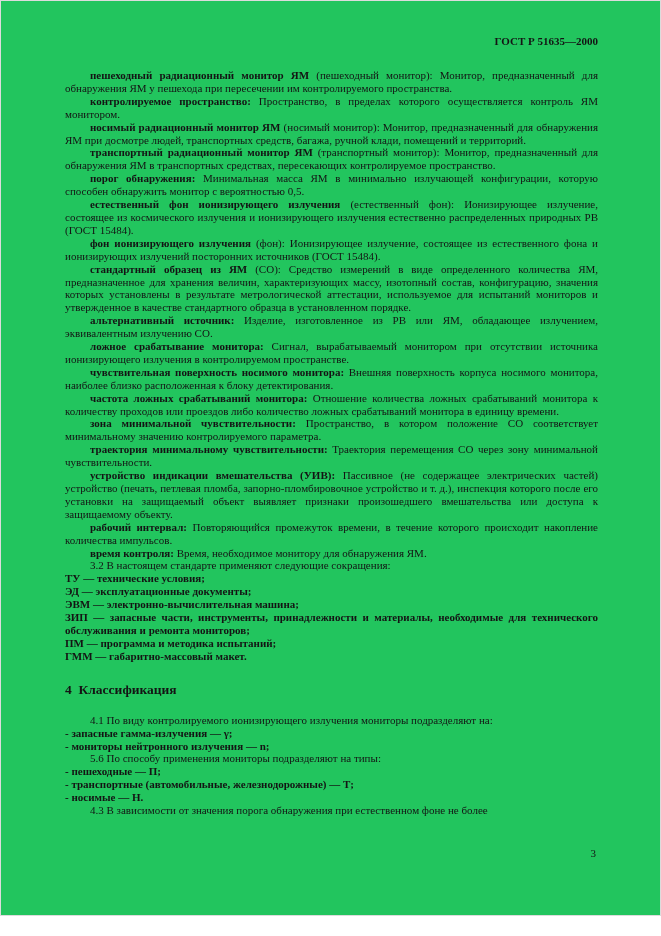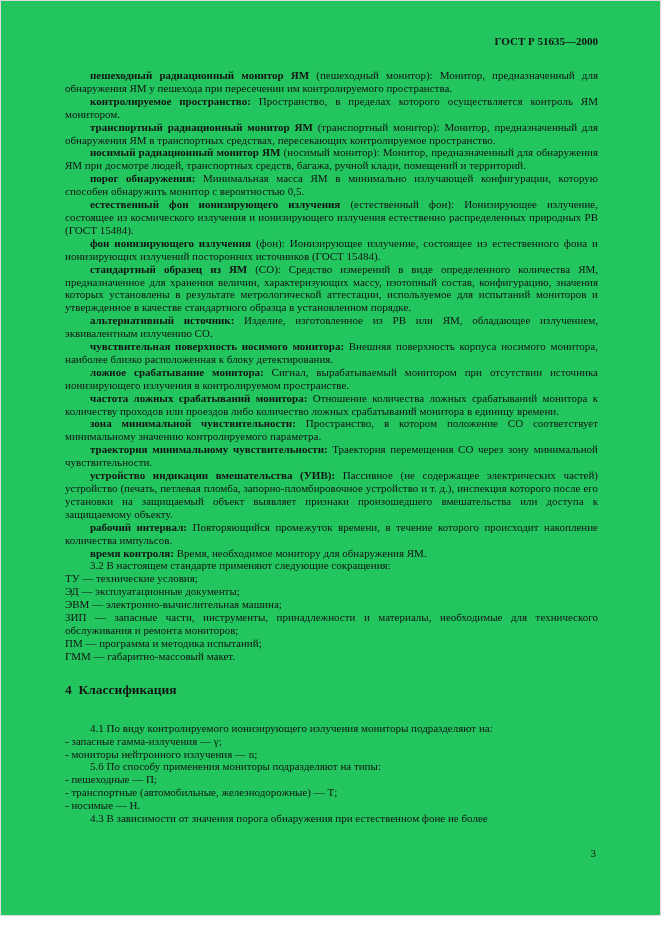--- a/index.html
+++ b/index.html
@@ -26,28 +26,28 @@
   .content {
     position: absolute;
     top: 68px;
     left: 64px;
     width: 533px;
     font-size: 11px;
     line-height: 12.9px;
     text-align: justify;
   }
   .para { text-indent: 25px; }
-  .flush { text-indent: 0; }
+  .flush { text-indent: 0; font-weight: bold; }
   .term { font-weight: bold; }
   .heading4 {
     font-weight: bold;
     font-size: 13.5px;
     line-height: 16px;
     margin-top: 19px;
-    margin-bottom: 24px;
+    margin-bottom: 16px;
     text-align: left;
     text-indent: 0;
     white-space: pre-wrap;
   }
   .footer {
     position: absolute;
     right: 64px;
     bottom: 56px;
     font-size: 11px;
   }
@@ -58,29 +58,29 @@
 <div class="page">
 
   <div class="header">
     <span>ГОСТ Р 51635—2000</span>
   </div>
 
   <div class="content">
 
     <p class="para"><span class="term">пешеходный радиационный монитор ЯМ</span><span> (пешеходный монитор): Монитор, предназначенный для обнаружения ЯМ у пешехода при пересечении им контролируемого пространства.</span></p>
     <p class="para"><span class="term">контролируемое пространство:</span><span> Пространство, в пределах которого осуществляется контроль ЯМ монитором.</span></p>
+    <p class="para"><span class="term">носимый радиационный монитор ЯМ</span><span> (носимый монитор): Монитор, предназначенный для обнаружения ЯМ при досмотре людей, транспортных средств, багажа, ручной клади, помещений и территорий.</span></p>
     <p class="para"><span class="term">транспортный радиационный монитор ЯМ</span><span> (транспортный монитор): Монитор, предназначенный для обнаружения ЯМ в транспортных средствах, пересекающих контролируемое пространство.</span></p>
-    <p class="para"><span class="term">носимый радиационный монитор ЯМ</span><span> (носимый монитор): Монитор, предназначенный для обнаружения ЯМ при досмотре людей, транспортных средств, багажа, ручной клади, помещений и территорий.</span></p>
     <p class="para"><span class="term">порог обнаружения:</span><span> Минимальная масса ЯМ в минимально излучающей конфигурации, которую способен обнаружить монитор с вероятностью 0,5.</span></p>
     <p class="para"><span class="term">естественный фон ионизирующего излучения</span><span> (естественный фон): Ионизирующее излучение, состоящее из космического излучения и ионизирующего излучения естественно распределенных природных РВ (ГОСТ 15484).</span></p>
     <p class="para"><span class="term">фон ионизирующего излучения</span><span> (фон): Ионизирующее излучение, состоящее из естественного фона и ионизирующих излучений посторонних источников (ГОСТ 15484).</span></p>
     <p class="para"><span class="term">стандартный образец из ЯМ</span><span> (СО): Средство измерений в виде определенного количества ЯМ, предназначенное для хранения величин, характеризующих массу, изотопный состав, конфигурацию, значения которых установлены в результате метрологической аттестации, используемое для испытаний мониторов и утвержденное в качестве стандартного образца в установленном порядке.</span></p>
     <p class="para"><span class="term">альтернативный источник:</span><span> Изделие, изготовленное из РВ или ЯМ, обладающее излучением, эквивалентным излучению СО.</span></p>
+    <p class="para"><span class="term">ложное срабатывание монитора:</span><span> Сигнал, вырабатываемый монитором при отсутствии источника ионизирующего излучения в контролируемом пространстве.</span></p>
     <p class="para"><span class="term">чувствительная поверхность носимого монитора:</span><span> Внешняя поверхность корпуса носимого монитора, наиболее близко расположенная к блоку детектирования.</span></p>
-    <p class="para"><span class="term">ложное срабатывание монитора:</span><span> Сигнал, вырабатываемый монитором при отсутствии источника ионизирующего излучения в контролируемом пространстве.</span></p>
     <p class="para"><span class="term">частота ложных срабатываний монитора:</span><span> Отношение количества ложных срабатываний монитора к количеству проходов или проездов либо количество ложных срабатываний монитора в единицу времени.</span></p>
     <p class="para"><span class="term">зона минимальной чувствительности:</span><span> Пространство, в котором положение СО соответствует минимальному значению контролируемого параметра.</span></p>
     <p class="para"><span class="term">траектория минимальному чувствительности:</span><span> Траектория перемещения СО через зону минимальной чувствительности.</span></p>
     <p class="para"><span class="term">устройство индикации вмешательства (УИВ):</span><span> Пассивное (не содержащее электрических частей) устройство (печать, петлевая пломба, запорно-пломбировочное устройство и т. д.), инспекция которого после его установки на защищаемый объект выявляет признаки произошедшего вмешательства или доступа к защищаемому объекту.</span></p>
     <p class="para"><span class="term">рабочий интервал:</span><span> Повторяющийся промежуток времени, в течение которого происходит накопление количества импульсов.</span></p>
     <p class="para"><span class="term">время контроля:</span><span> Время, необходимое монитору для обнаружения ЯМ.</span></p>
 
     <p class="para">3.2 В настоящем стандарте применяют следующие сокращения:</p>
     <p class="flush">ТУ — технические условия;</p>
     <p class="flush">ЭД — эксплуатационные документы;</p>

